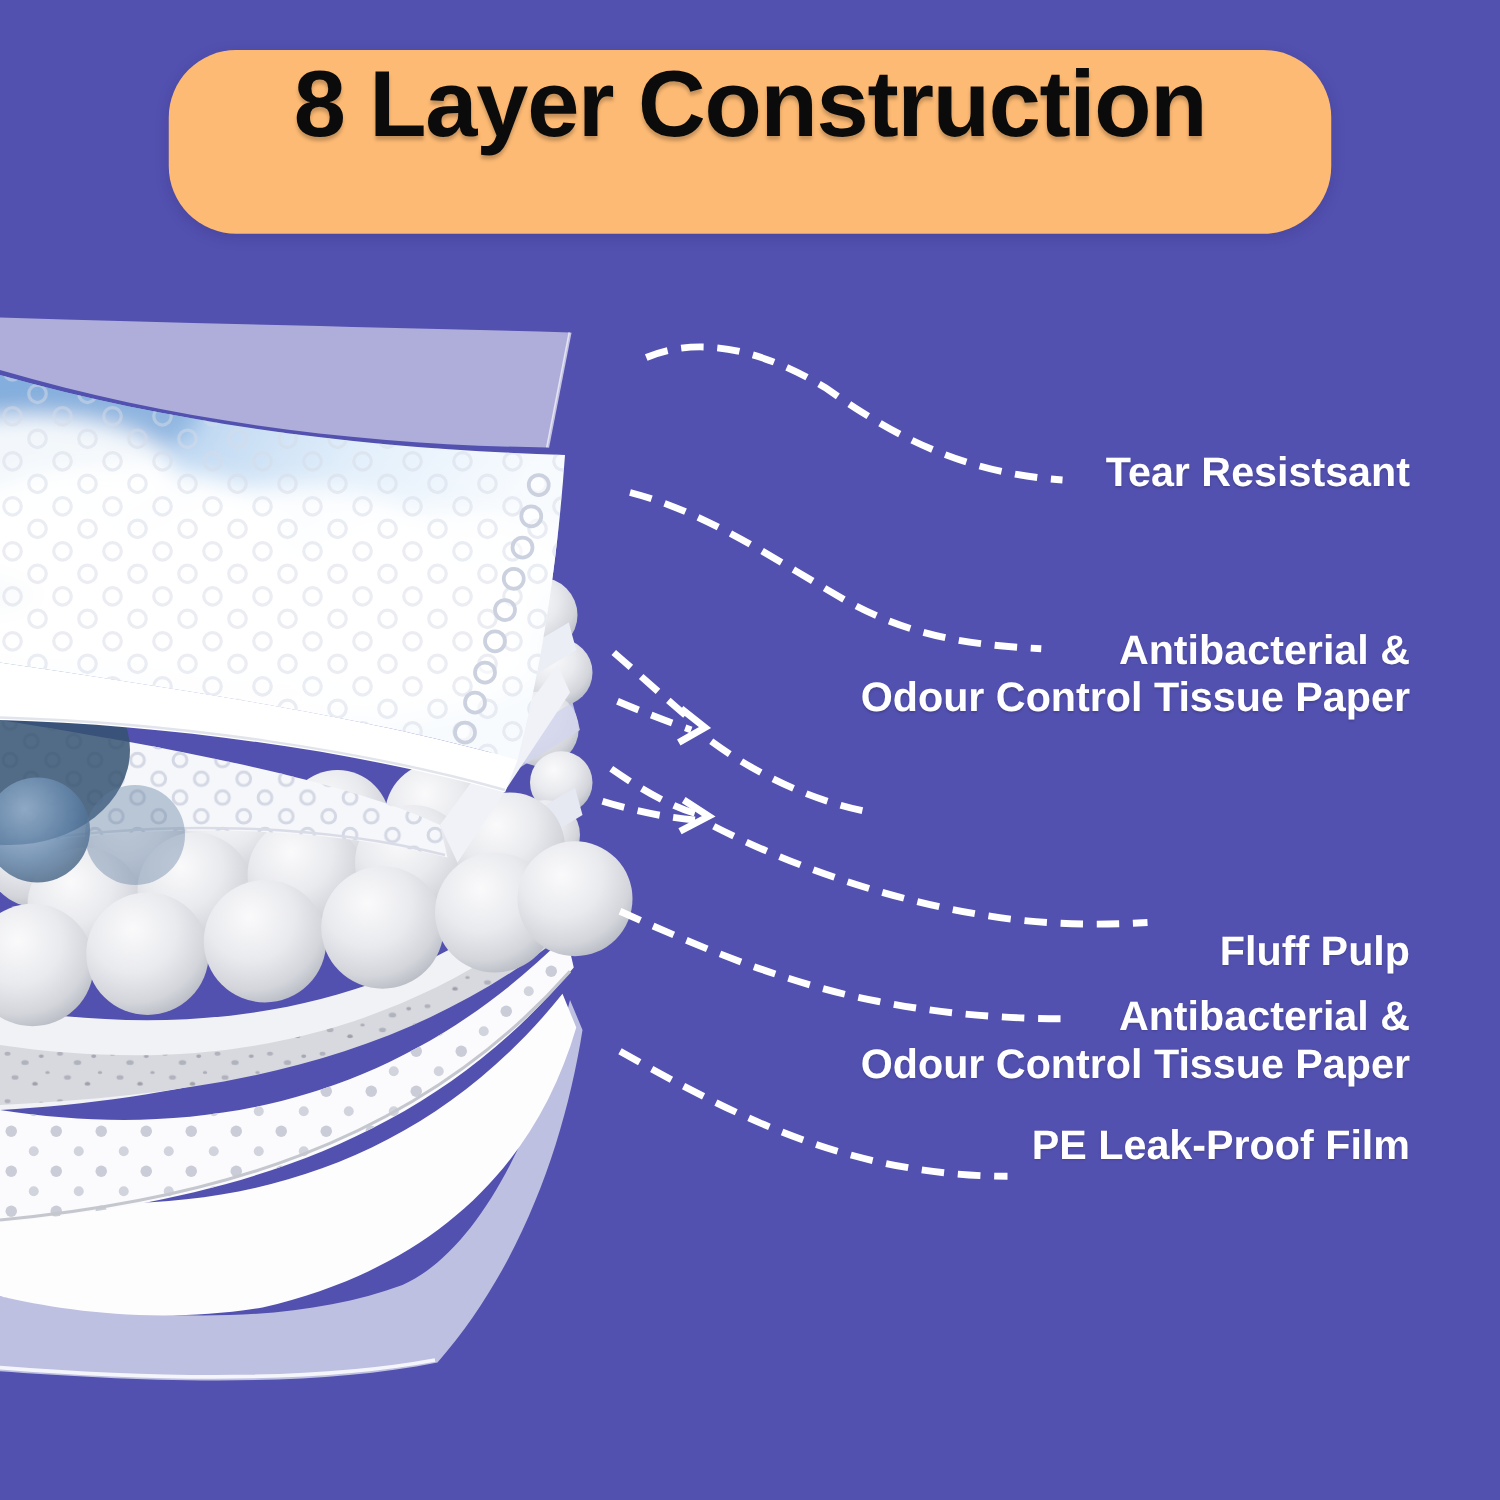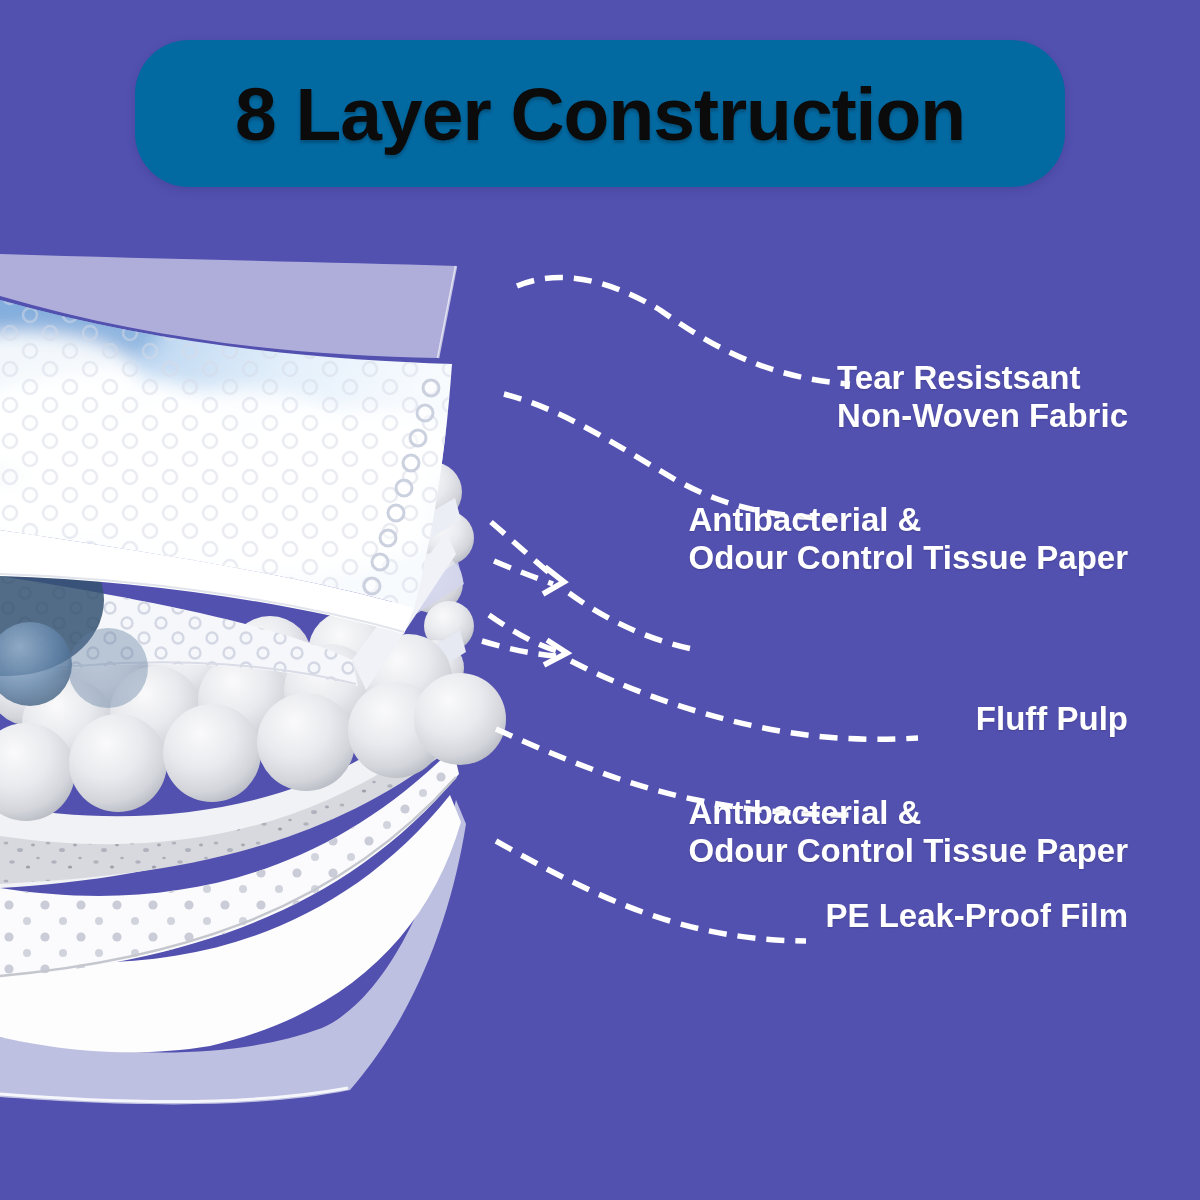--- a/index.html
+++ b/index.html
@@ -4,30 +4,30 @@
 <style>
   html,body{margin:0;padding:0;background:#3a3a6e;}
   .canvas{
     position:relative;width:1200px;height:1200px;overflow:hidden;
     background:#5351B0;
     font-family:"Liberation Sans", sans-serif;
   }
   .art{position:absolute;left:0;top:0;width:1200px;height:1200px;}
   .title-pill{
     position:absolute;left:135px;top:40px;width:930px;height:147px;
-    background:#0369a1;border-radius:54px;
-    display:flex;align-items:center;justify-content:center;
+    background:#fdba74;border-radius:54px;
+    display:flex;justify-content:center;
     box-shadow:0 3px 10px rgba(30,30,80,0.18);
   }
   .title-pill span{
     font-size:75px;font-weight:bold;color:#0B0B0B;letter-spacing:-1px;
     text-shadow:0 3px 3px rgba(0,0,0,0.22);white-space:nowrap;
   }
   .callout{
-    position:absolute;right:72px;text-align:left;color:#FFFFFF;
+    position:absolute;right:72px;text-align:right;color:#FFFFFF;
     font-weight:bold;font-size:33px;line-height:38px;
     text-shadow:0 1px 2px rgba(0,0,0,0.18);white-space:nowrap;
   }
   .callout span{display:block;}
 </style>
 </head>
 <body>
 
 <div class="canvas">
 
@@ -195,30 +195,29 @@
       <path d="M547,640 L567,653 L544,665"></path>
     </g>
   </svg>
 
   <div class="title-pill">
     <span>8 Layer Construction</span>
   </div>
 
   <div class="callout" style="top:359px">
     <span>Tear Resistsant</span>
-    <span>Non-Woven Fabric</span>
   </div>
 
   <div class="callout" style="top:501px">
     <span>Antibacterial &amp;</span>
     <span>Odour Control Tissue Paper</span>
   </div>
 
 
-  <div class="callout" style="top:700px">
+  <div class="callout" style="top:742px">
     <span>Fluff Pulp</span>
   </div>
 
   <div class="callout" style="top:794px">
     <span>Antibacterial &amp;</span>
     <span>Odour Control Tissue Paper</span>
   </div>
 
   <div class="callout" style="top:897px">
     <span>PE Leak-Proof Film</span>

